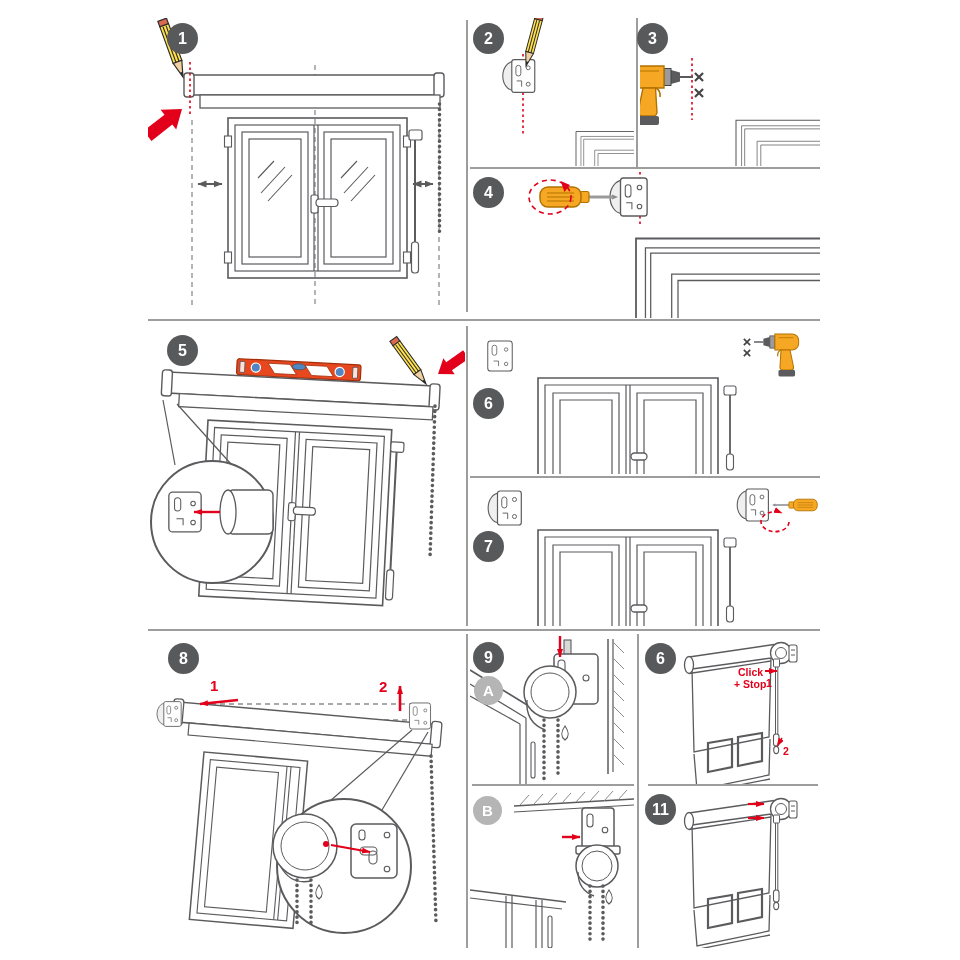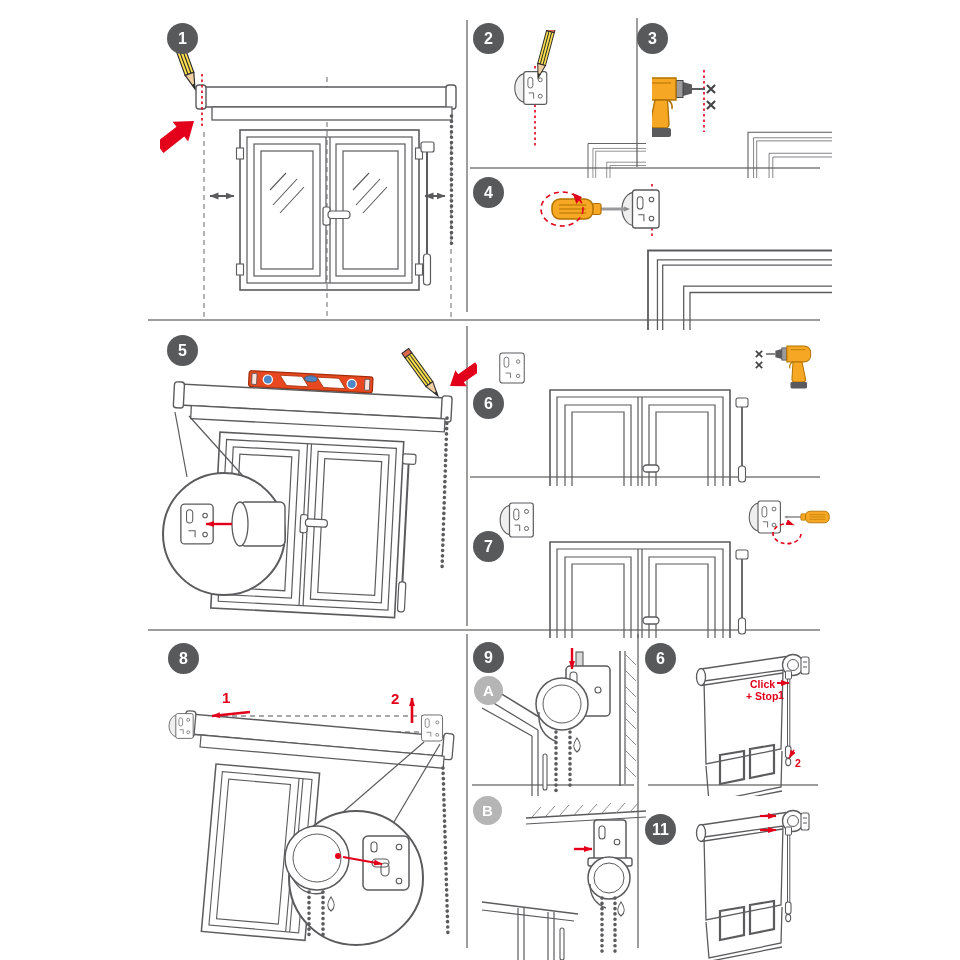--- a/index.html
+++ b/index.html
@@ -1,18 +1,18 @@
 <!DOCTYPE html>
 <html><head>
 <meta charset="utf-8">
 <style>
   html,body{margin:0;padding:0;background:#fff;}
   #sheet{position:relative;width:960px;height:960px;background:#fff;overflow:hidden;
          font-family:"Liberation Sans",sans-serif;}
-  .panel{position:absolute;margin:12px;padding:0;text-align:center;}
+  .panel{position:absolute;margin:0;padding:0;text-align:center;}
   .panel svg{display:block;overflow:hidden;}
   .div{position:absolute;background:#9d9d9c;}
   .badge{position:absolute;width:31px;height:31px;border-radius:50%;background:#58595b;
          color:#fff;font-weight:bold;font-size:16px;line-height:31px;text-align:center;}
   .badge.light{background:#b5b5b6;width:29px;height:29px;line-height:29px;font-size:15px;}
   
   .ln{stroke:#5b5b5e;fill:none;}
   .ch{stroke:#5b5b5e;stroke-width:3.6;stroke-dasharray:0.1 5.2;stroke-linecap:round;fill:none;}
   .gd{stroke:#8d8d90;stroke-width:1.3;stroke-dasharray:5 4;fill:none;}
   .rd{stroke:#e2001a;fill:none;}
@@ -460,15 +460,15 @@
   <div class="badge" style="left:637px;top:23px">3</div>
   <div class="badge" style="left:473px;top:177px">4</div>
   <div class="badge" style="left:167px;top:335px">5</div>
   <div class="badge" style="left:473px;top:388px">6</div>
   <div class="badge" style="left:473px;top:531px">7</div>
   <div class="badge" style="left:168px;top:643px">8</div>
   <div class="badge" style="left:473px;top:642px">9</div>
   <div class="badge light" style="left:474px;top:676px">A</div>
   <div class="badge light" style="left:473px;top:796px">B</div>
   <div class="badge" style="left:645px;top:643px">6</div>
-  <div class="badge" style="left:645px;top:814px">11</div>
+  <div class="badge" style="left:645px;top:794px">11</div>
 
 </div>
 
 </body></html>

